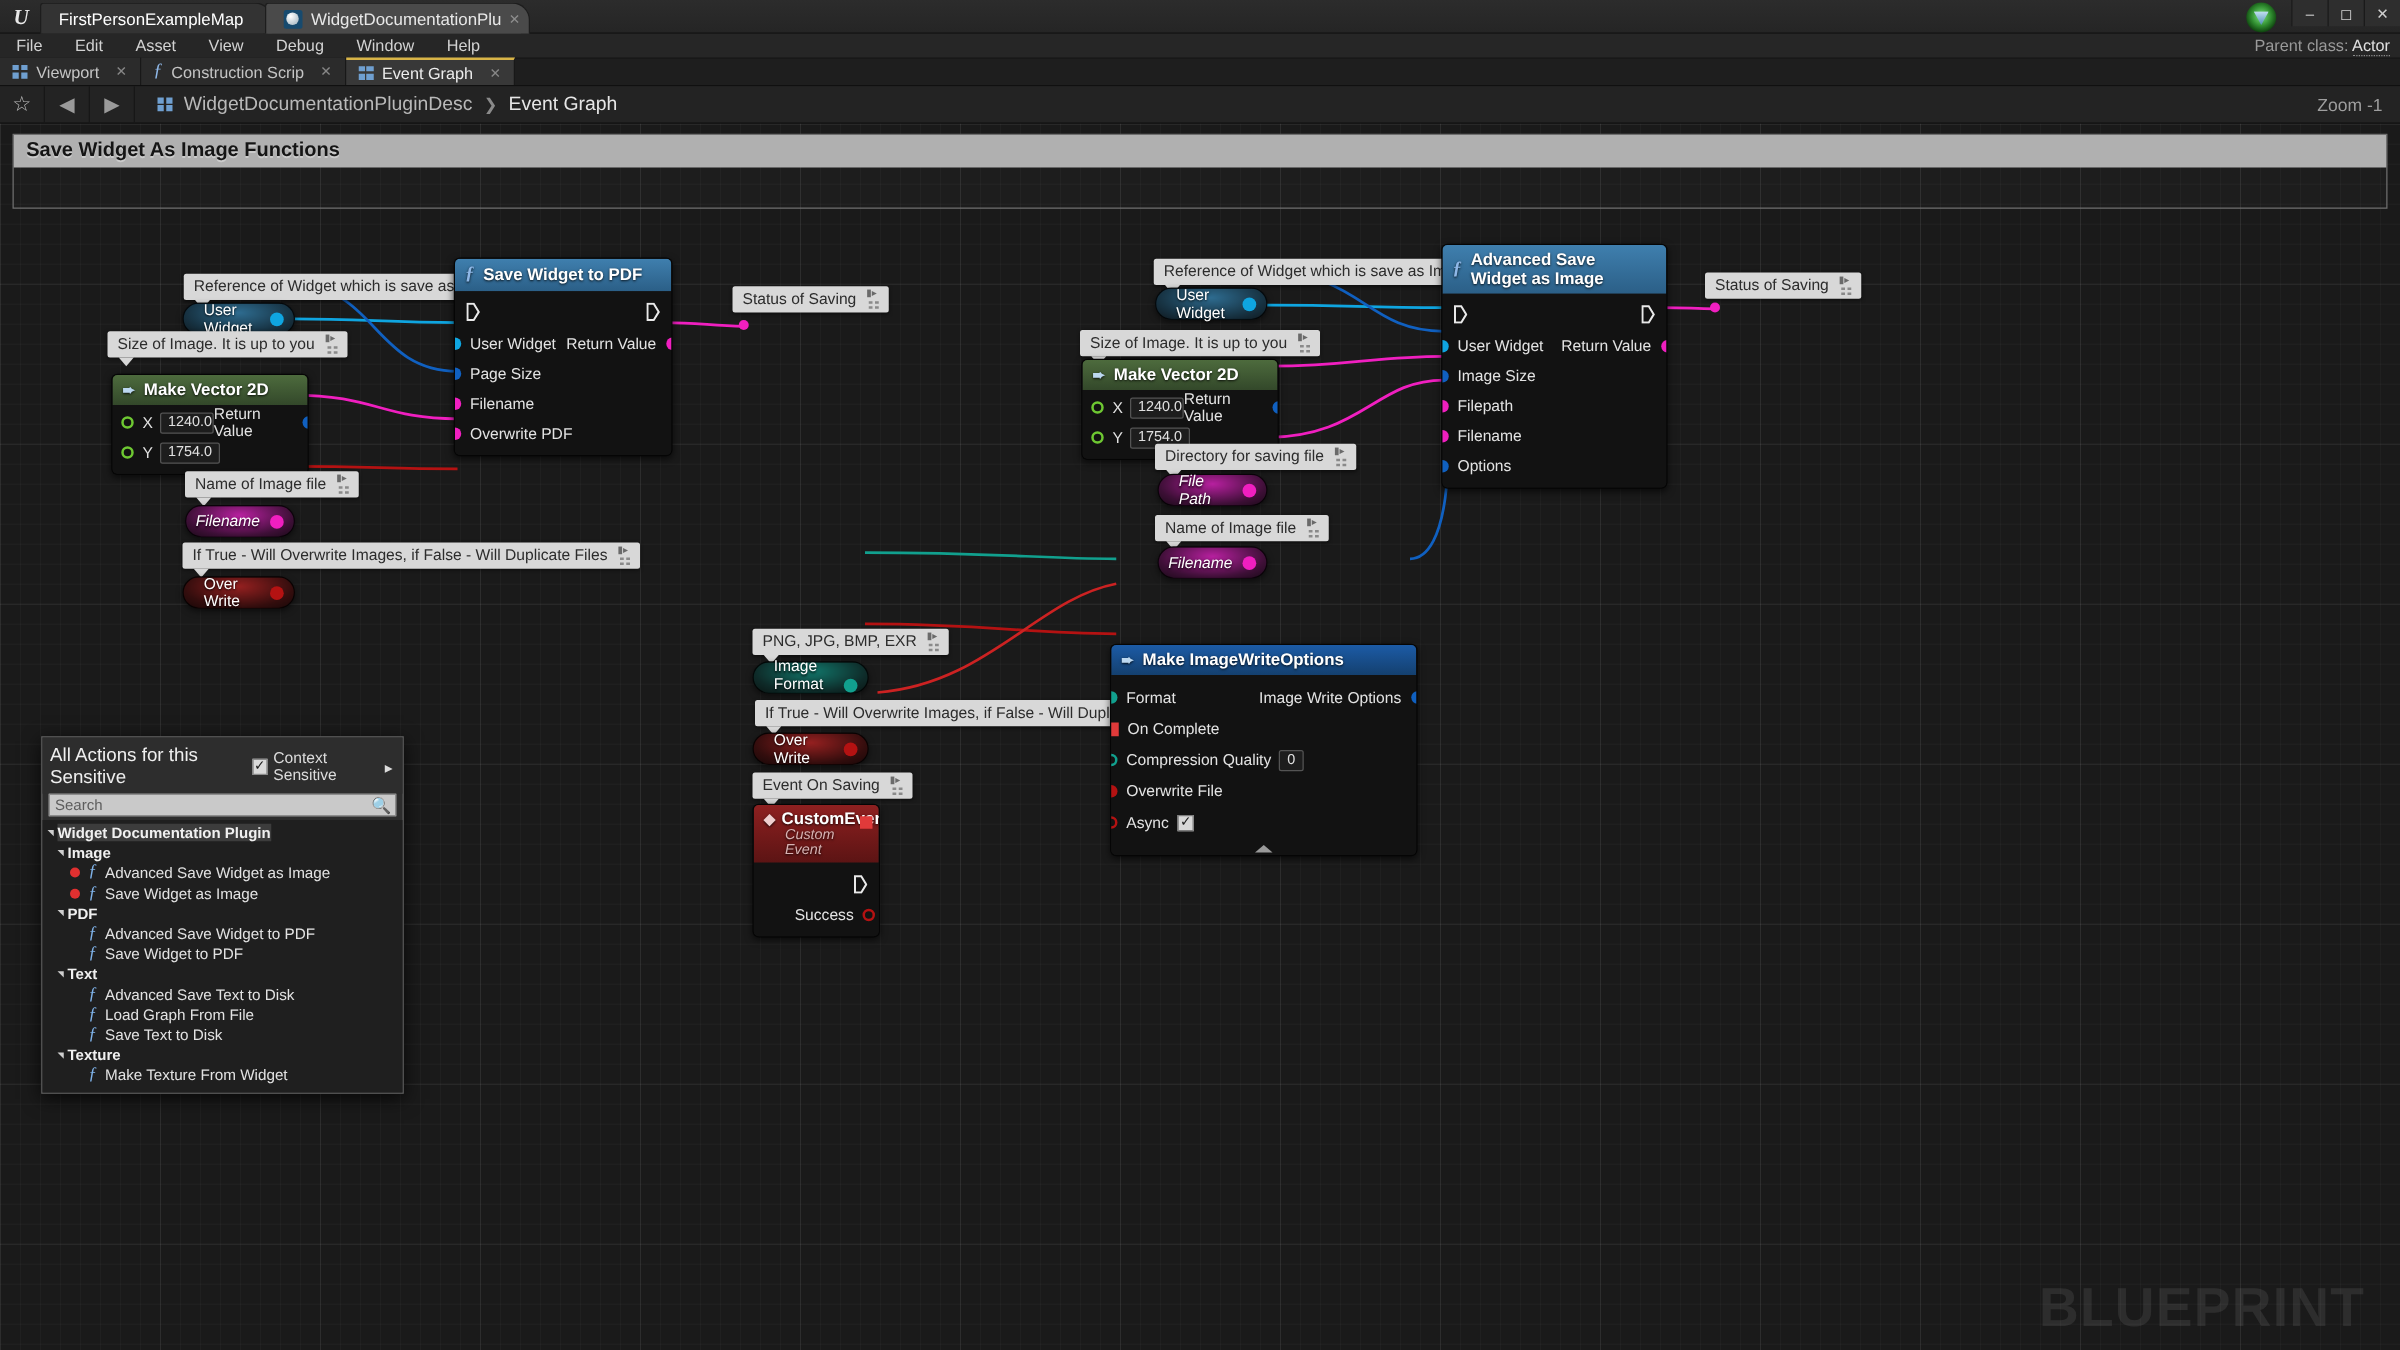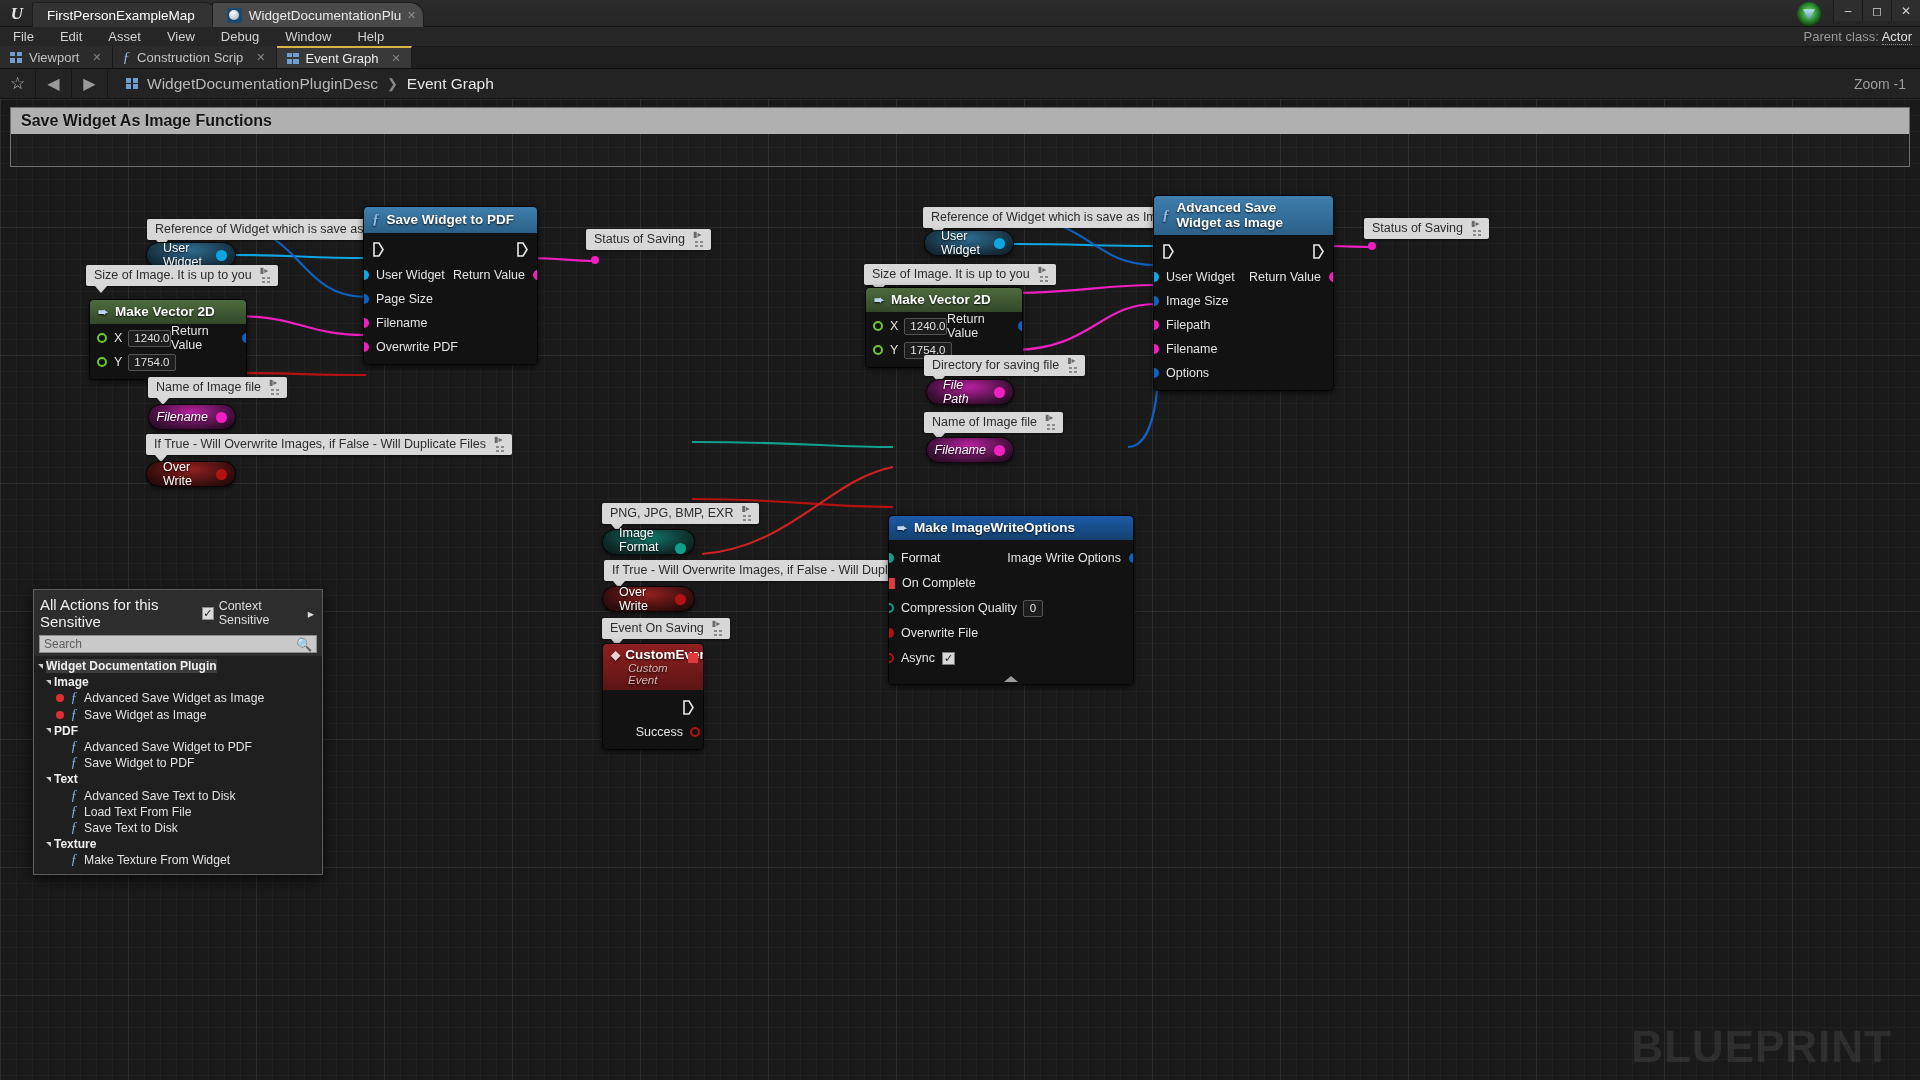--- a/index.html
+++ b/index.html
@@ -697,21 +697,21 @@
         <div class="ap-row" style="padding-left:12px;">
           <span class="tri"></span>
           <span class="ap-cat">Text</span>
         </div>
         <div class="ap-row" style="padding-left:35px;">
           <span class="fico">ƒ</span>
           <span>Advanced Save Text to Disk</span>
         </div>
         <div class="ap-row" style="padding-left:35px;">
           <span class="fico">ƒ</span>
-          <span>Load Text From File</span>
+          <span>Load Graph From File</span>
         </div>
         <div class="ap-row" style="padding-left:35px;">
           <span class="fico">ƒ</span>
           <span>Save Text to Disk</span>
         </div>
         <div class="ap-row" style="padding-left:12px;">
           <span class="tri"></span>
           <span class="ap-cat">Texture</span>
         </div>
         <div class="ap-row" style="padding-left:35px;">

